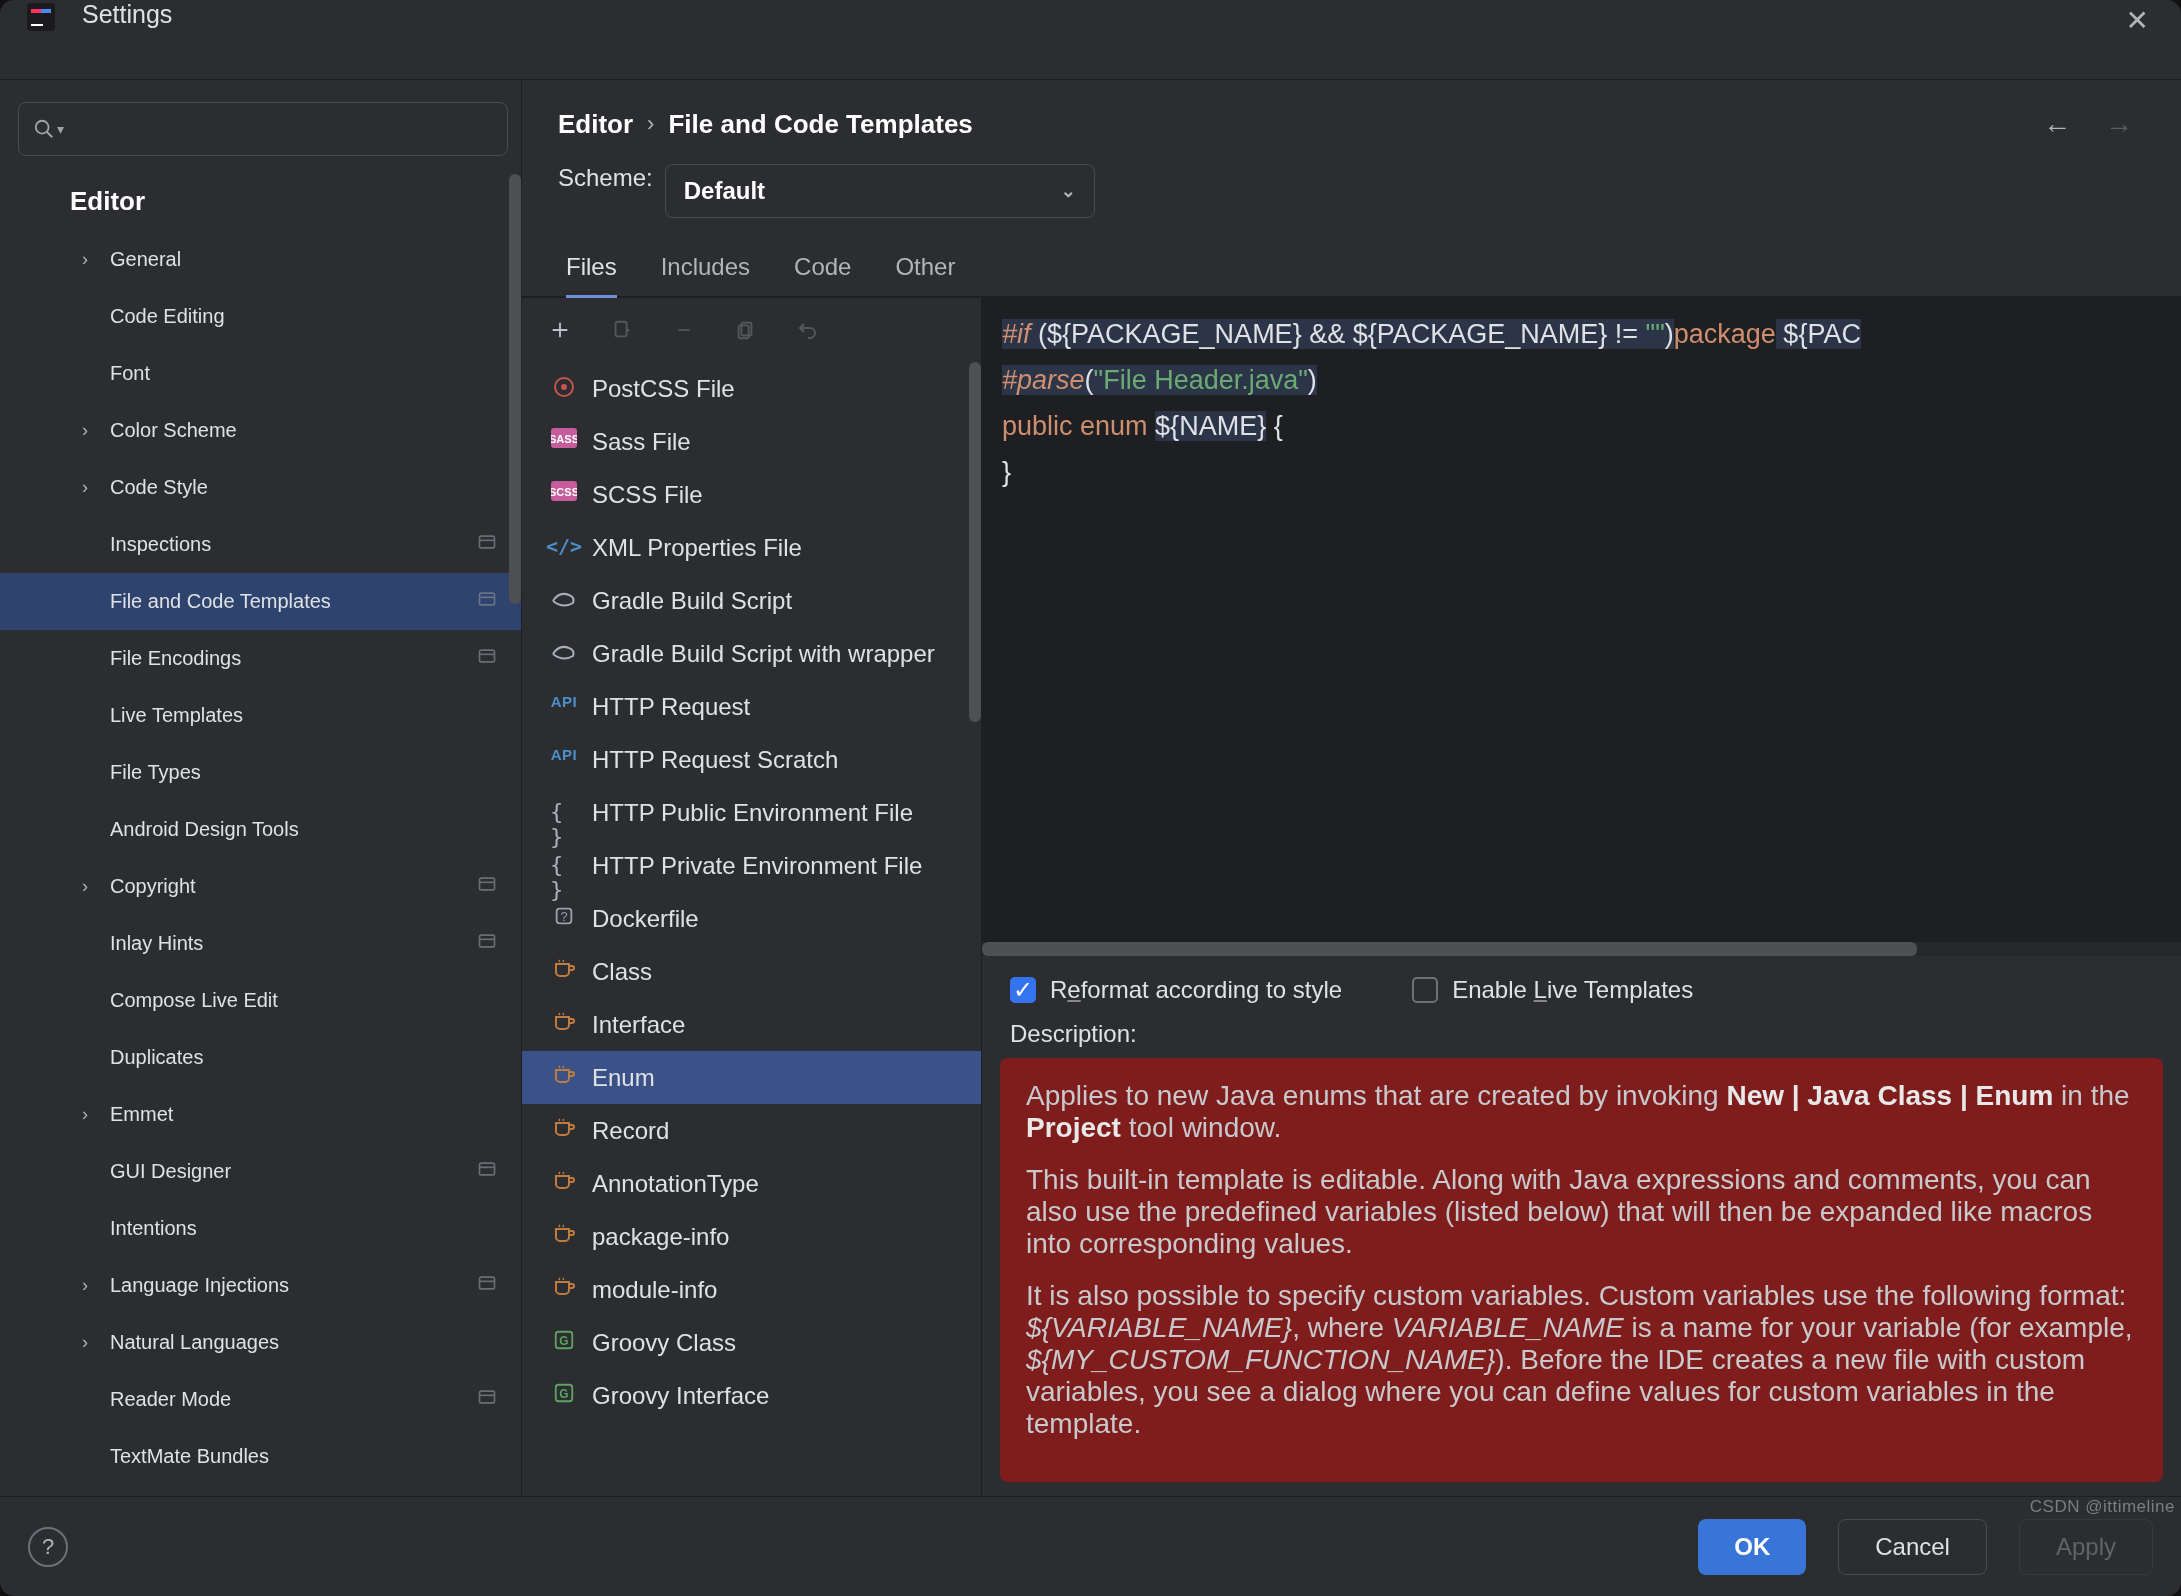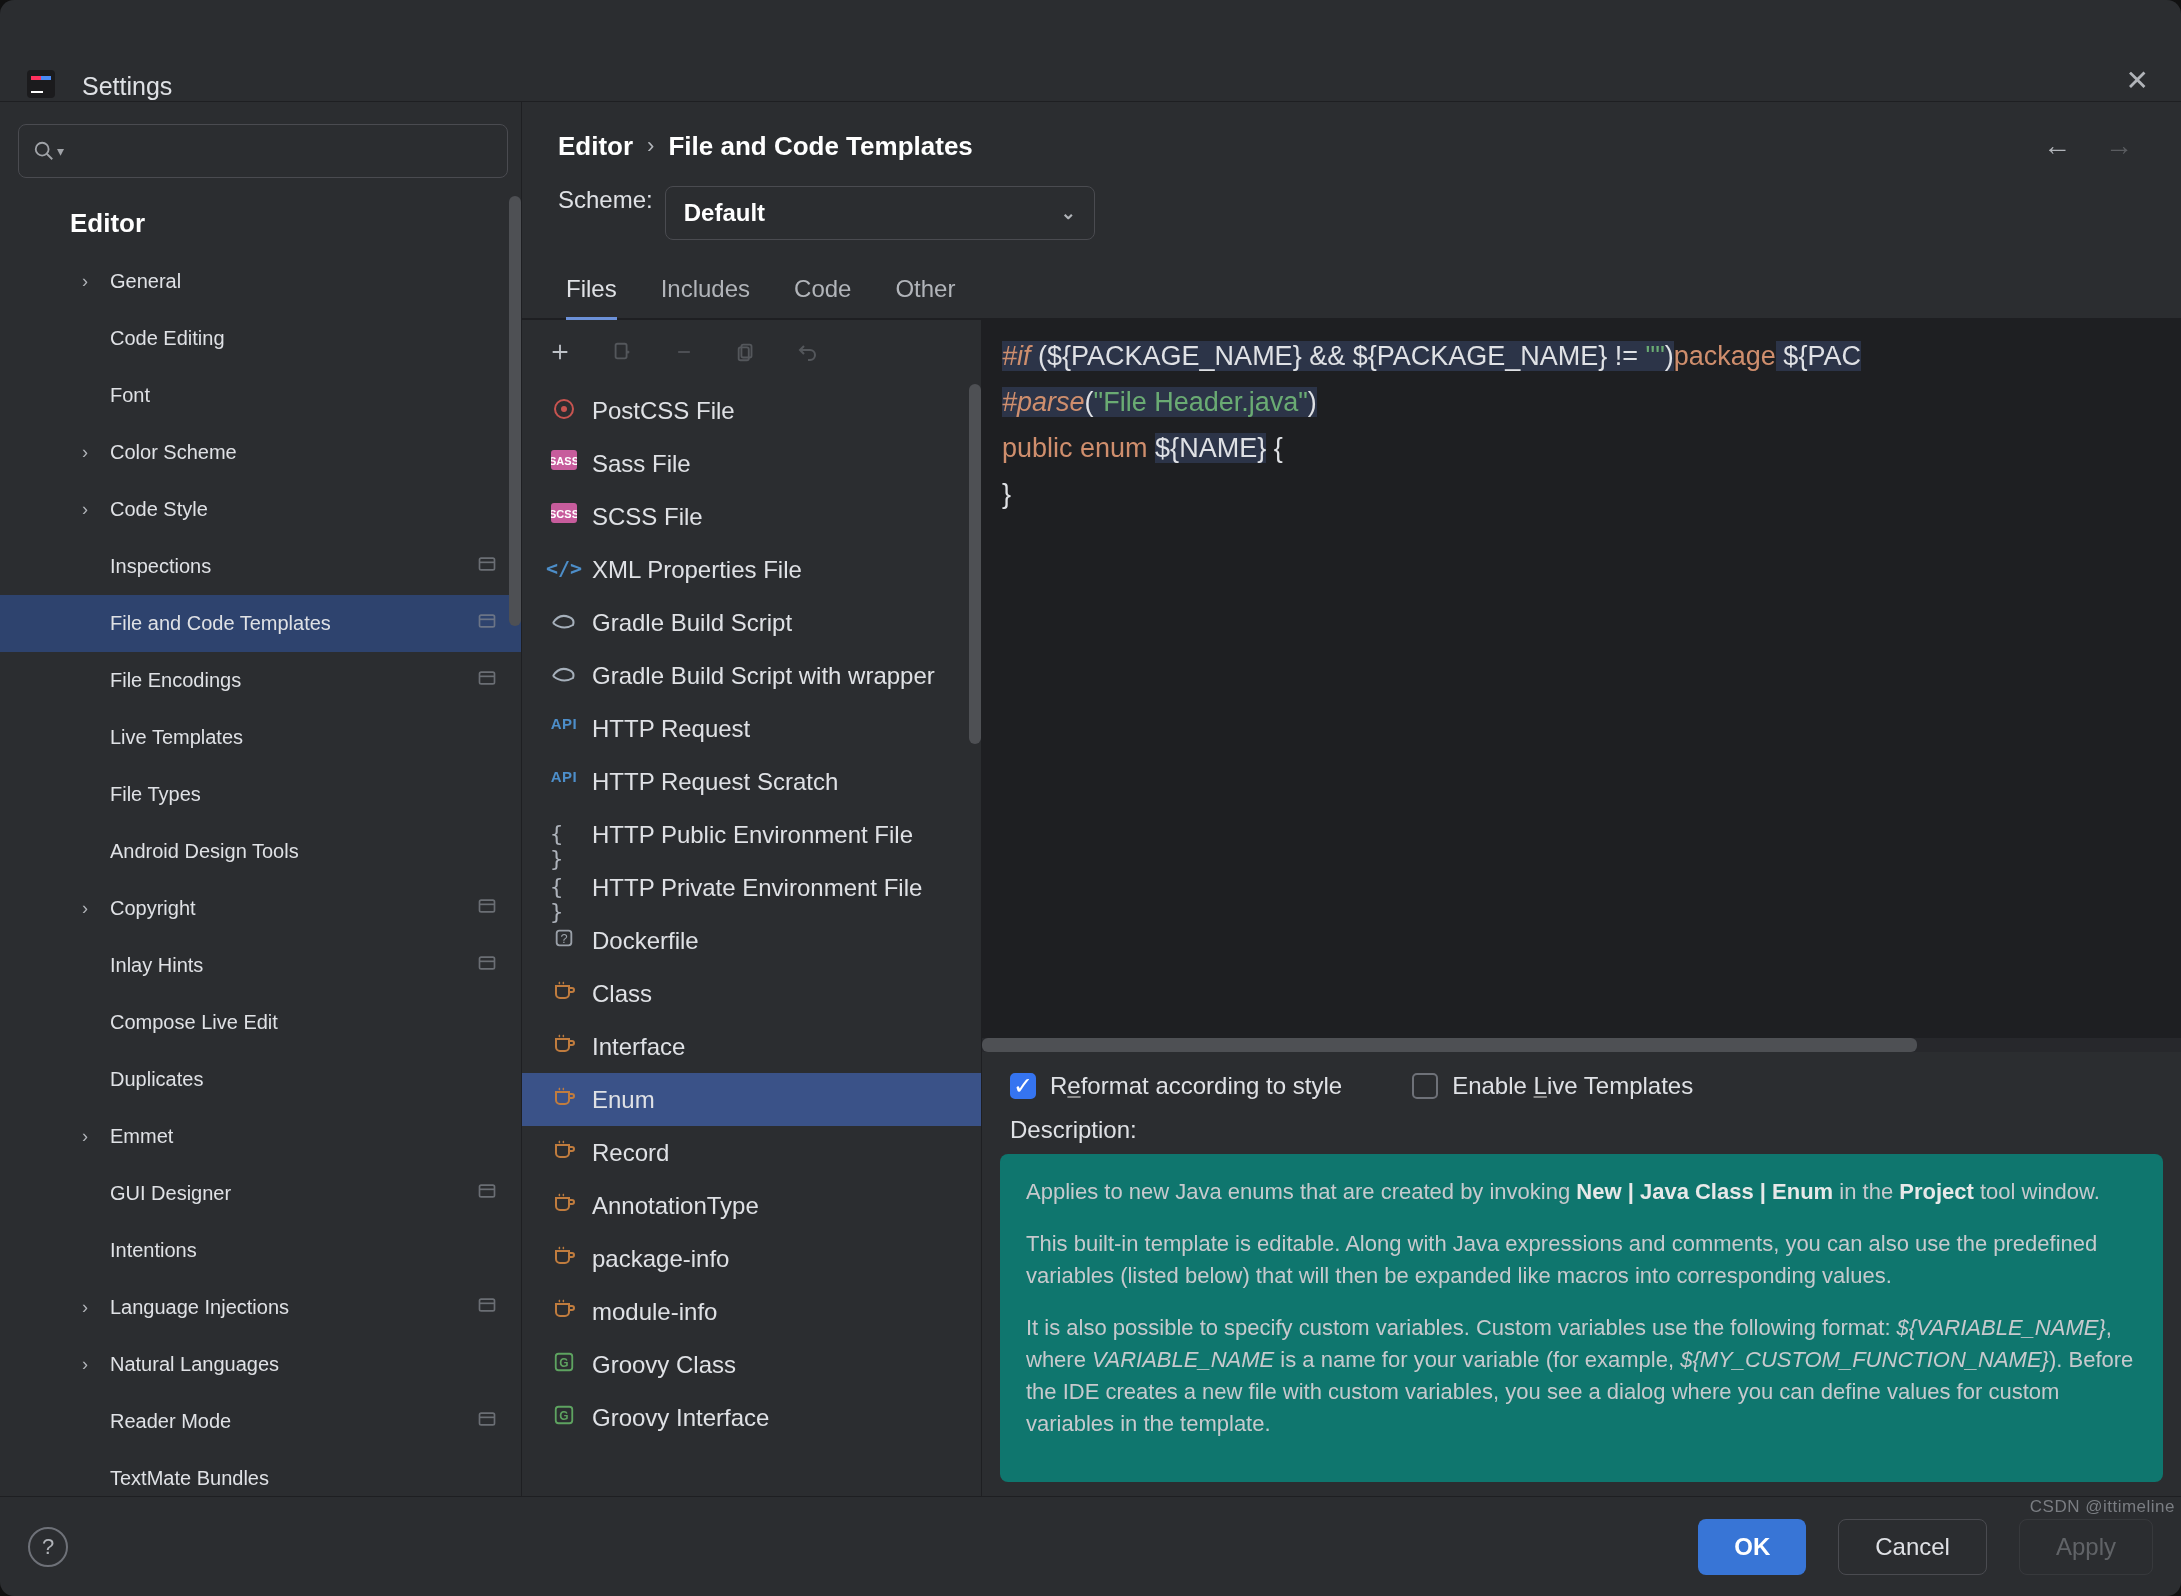--- a/index.html
+++ b/index.html
@@ -22,21 +22,21 @@
     --kw-orange:#cf8e6d;
     --str-green:#6aab73;
     --var-purple:#c792ea;
     --editor-sel:#373a4b;
   }
   *{box-sizing:border-box;font-family:"Segoe UI",Arial,sans-serif}
   html,body{margin:0;padding:0;width:2181px;height:1596px;background:#111;overflow:hidden}
   .window{width:2181px;height:1596px;background:var(--bg);display:flex;flex-direction:column;color:var(--text);font-size:23px;border-radius:14px;overflow:hidden}
 
   
-  .titlebar{display:flex;align-items:flex-end;height:102px;padding:0 24px;border-bottom:1px solid var(--border)}
+  .titlebar{display:flex;align-items:flex-start;height:80px;padding:0 24px;border-bottom:1px solid var(--border)}
   .titlebar .logo{width:34px;height:34px;display:flex;align-items:center;justify-content:center;margin-right:24px}
   .titlebar .title{font-size:25px;color:var(--text)}
   .titlebar .spacer{flex:1}
   .close-x{color:var(--text-dim);font-size:28px;cursor:pointer;padding:4px 8px}
 
   
   .main{flex:1;display:flex;min-height:0}
 
   
   .sidebar{width:522px;display:flex;flex-direction:column;border-right:1px solid var(--border)}
@@ -96,21 +96,21 @@
   .code .hscroll{position:absolute;left:0;right:0;bottom:0;height:14px;background:#27282c}
   .code .hscroll .thumb{position:absolute;left:0;top:0;width:78%;height:100%;background:#4e5054;border-radius:6px}
 
   .checks{display:flex;align-items:center;gap:70px;padding:20px 28px 10px;background:var(--bg)}
   .chk{display:flex;align-items:center;gap:14px;font-size:24px;cursor:pointer}
   .chk .box{width:26px;height:26px;border:2px solid #6e7178;border-radius:5px;display:flex;align-items:center;justify-content:center;background:transparent}
   .chk.checked .box{background:#3574f0;border-color:#3574f0;color:#fff}
   .chk .ul{text-decoration:underline;text-decoration-color:#888}
 
   .desc-head{padding:6px 28px 10px;font-size:24px;color:var(--text)}
-  .desc-body{margin:0 18px 14px;flex-shrink:0;background:#0f766e;border-radius:8px;padding:22px 26px;font-size:22px;line-height:32px;color:#c7c9cd;overflow:hidden}
+  .desc-body{margin:0 18px 14px;flex-shrink:0;background:#7f1d1d;border-radius:8px;padding:22px 26px;font-size:28px;line-height:32px;color:#c7c9cd;overflow:hidden}
   .desc-body p{margin:0 0 20px}
   .desc-body i{font-style:italic}
   .desc-body b{color:#e8e8e8;font-weight:700}
 
   
   .footer{height:100px;border-top:1px solid var(--border);display:flex;align-items:center;padding:0 28px}
   .help{width:40px;height:40px;border:2px solid #6e7178;border-radius:50%;display:flex;align-items:center;justify-content:center;color:var(--text-dim);font-size:22px;cursor:pointer}
   .footer .spacer{flex:1}
   .btn{height:56px;padding:0 36px;border-radius:8px;font-size:24px;display:flex;align-items:center;justify-content:center;cursor:pointer;margin-left:32px}
   .btn.primary{background:var(--ok-blue);color:#fff;font-weight:600}

